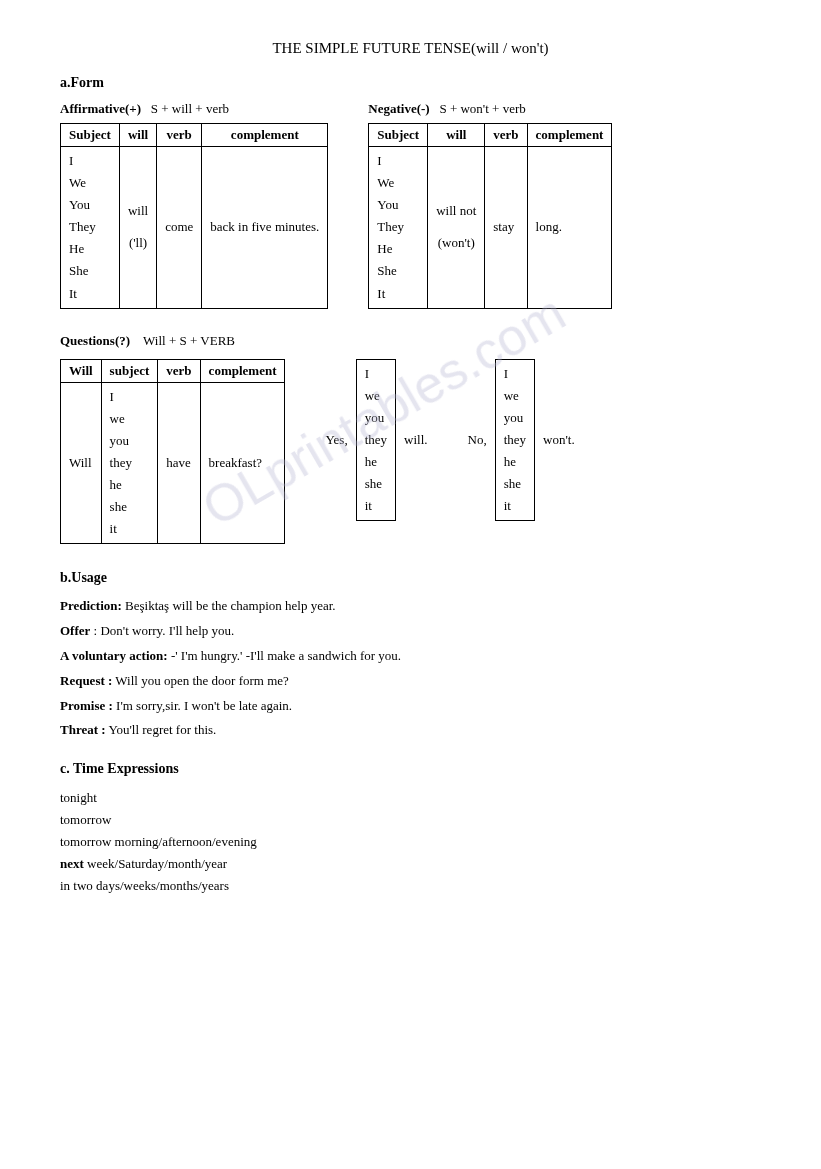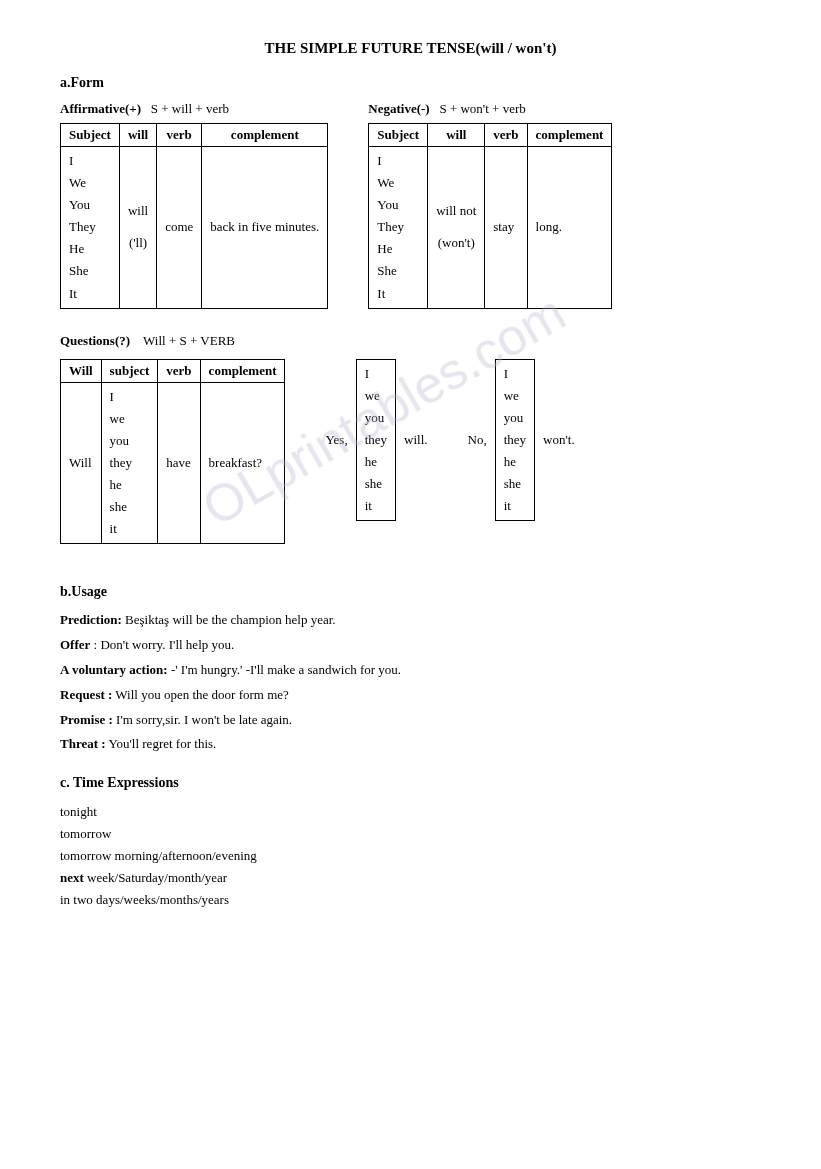--- a/index.html
+++ b/index.html
@@ -7,21 +7,21 @@
       background: #fff;
       font-family: 'Times New Roman', Times, serif;
       font-size: 13px;
       color: #000;
       width: 821px;
       min-height: 1169px;
       padding: 40px 60px;
     }
     .page-title {
       text-align: center;
-      font-weight: bold;
+      font-weight: normal;
       font-size: 15px;
       margin-bottom: 18px;
     }
     .section-title {
       font-weight: bold;
       font-size: 14px;
       margin-bottom: 10px;
     }
     .formula {
       margin-bottom: 10px;
@@ -85,21 +85,21 @@
     .yes-block, .no-block {
       display: flex;
       align-items: center;
       gap: 4px;
     }
     .yes-label, .no-label {
       font-size: 13px;
       padding-right: 4px;
     }
     .usage-section {
-      margin-top: 40px;
+      margin-top: 26px;
       margin-bottom: 16px;
     }
     .usage-item {
       margin-bottom: 4px;
       font-size: 13px;
       line-height: 1.6;
     }
     .usage-item b {
       font-weight: bold;
     }

